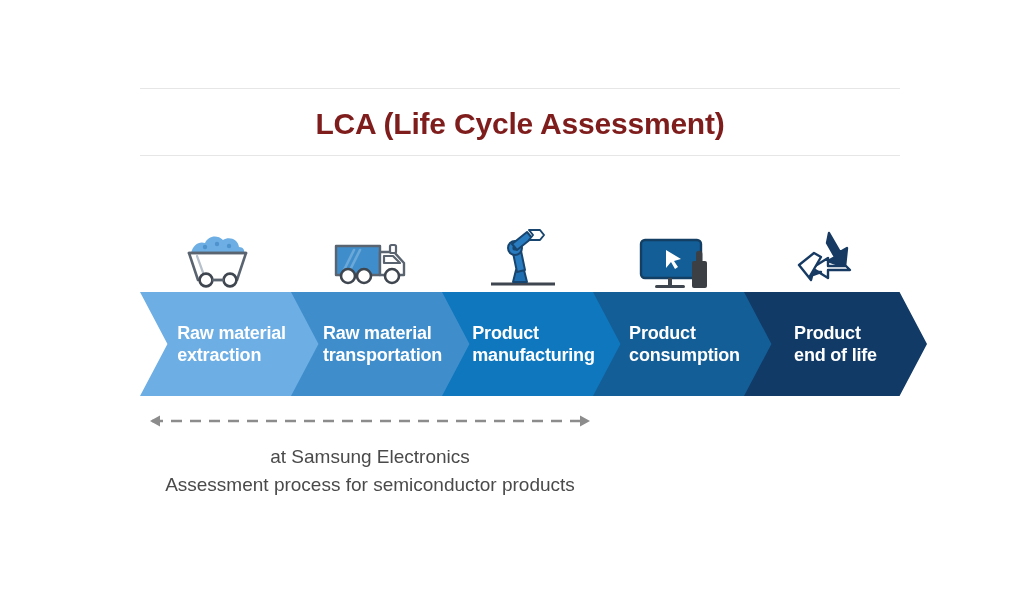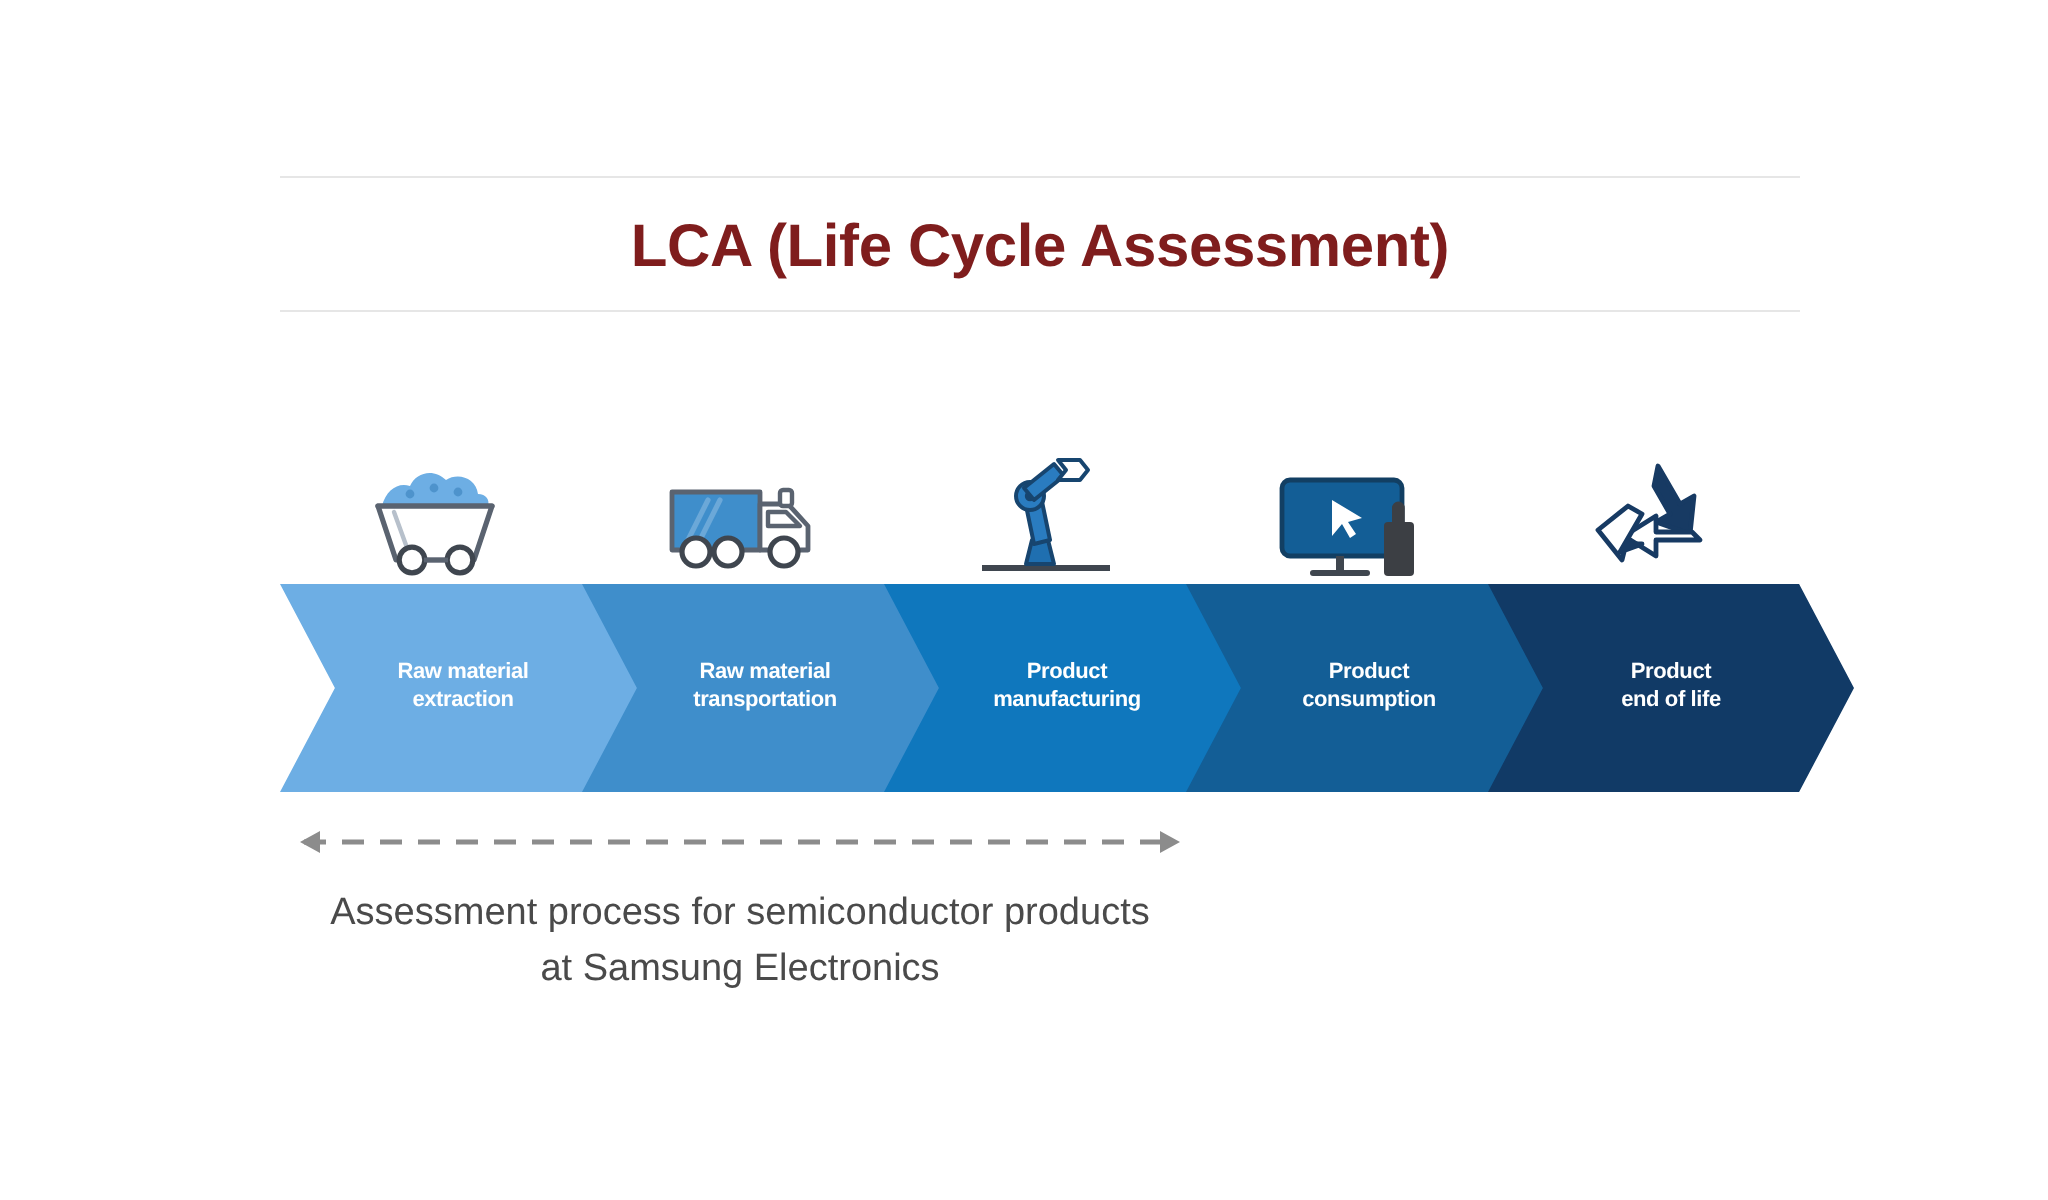--- a/index.html
+++ b/index.html
@@ -80,24 +80,24 @@
     top: 0;
     height: 104px;
     display: flex;
     align-items: center;
     justify-content: center;
     box-sizing: border-box;
   }
   .chev-label {
     position: relative;
     color: #ffffff;
-    font-size: 11px;
+    font-size: 18px;
     font-weight: bold;
     line-height: 1.25;
-    text-align: center;
+    text-align: left;
     letter-spacing: -0.2px;
     white-space: pre-line;
   }
   
   .chev.first {
     clip-path: polygon(0 0, 85% 0, 100% 50%, 85% 100%, 0 100%, 15% 50%);
   }
   
   .chev.mid {
     clip-path: polygon(0 0, 85% 0, 100% 50%, 85% 100%, 0 100%, 15% 50%);
@@ -236,17 +236,17 @@
 
   <div id="scope-arrow">
     <svg width="464" height="22" viewBox="0 0 464 22">
       <line x1="14" y1="11" x2="450" y2="11" stroke="#8c8c8c" stroke-width="2.6" stroke-dasharray="11 8"></line>
       <path d="M12 11 L22 5.5 L22 16.5 Z" fill="#8c8c8c"></path>
       <path d="M452 11 L442 5.5 L442 16.5 Z" fill="#8c8c8c"></path>
     </svg>
   </div>
 
   <div id="caption">
+    <span class="caption-line">at Samsung Electronics</span>
     <span class="caption-line">Assessment process for semiconductor products</span>
-    <span class="caption-line">at Samsung Electronics</span>
   </div>
 
 </div>
 
 </body></html>

